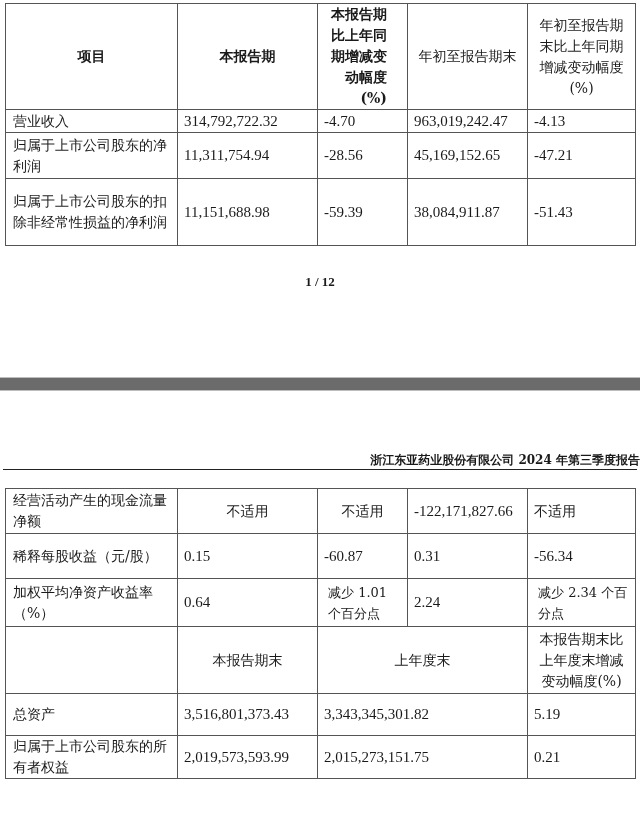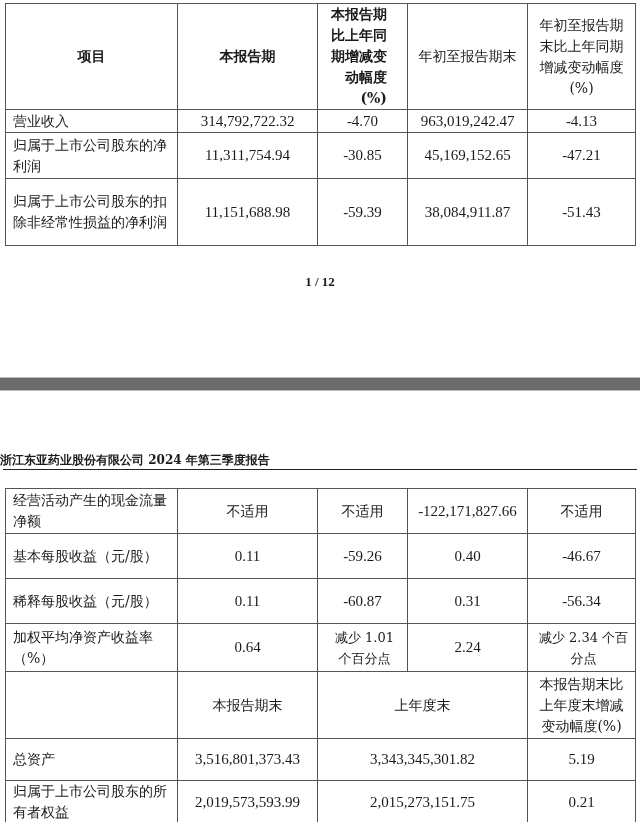--- a/index.html
+++ b/index.html
@@ -1,29 +1,29 @@
 <!DOCTYPE html>
 <html><head>
 <meta charset="utf-8">
 <style>
   * { box-sizing: border-box; margin: 0; padding: 0; }
   html, body { width: 640px; height: 822px; background: #ffffff; overflow: hidden; }
   body { position: relative; font-family: "DejaVu Serif", "Liberation Serif", serif; color: #1a1a1a; }
   table { border-collapse: collapse; position: absolute; left: 5px; table-layout: fixed; }
   td { border: 1px solid #555; font-size: 14px; line-height: 21px; padding: 0 6px; vertical-align: middle; }
   td.lbl { text-align: left; padding-left: 7px; }
-  td.num { text-align: center; font-family: "Liberation Serif", "DejaVu Serif", serif; font-size: 15px; margin-top: 16px; }
+  td.num { text-align: left; font-family: "Liberation Serif", "DejaVu Serif", serif; font-size: 15px; margin-top: 16px; }
   td.ctr { text-align: center; }
   td.hdr { text-align: center; font-weight: bold; }
   td.hdr-r { text-align: right; font-weight: bold; }
   #t1 { top: 3px; width: 630px; }
   #t2 { top: 488px; width: 630px; }
   .page-num { position: absolute; top: 274px; left: 0; width: 640px; text-align: center; font-size: 13px; font-weight: bold; font-family: "Liberation Serif", serif; }
   .page-sep { position: absolute; top: 377px; left: 0; width: 640px; height: 14px; background: #6b6b6b; border-top: 1px solid #bdbdbd; border-bottom: 1px solid #bdbdbd; }
-  .doc-header { position: absolute; top: 452px; left: 0; width: 640px; text-align: left; font-size: 12px; font-weight: bold; }
+  .doc-header { position: absolute; top: 452px; left: 0; width: 640px; text-align: right; font-size: 12px; font-weight: bold; }
   .doc-rule { position: absolute; top: 469px; left: 3px; width: 634px; height: 1px; background: #222; }
 </style>
 </head>
 <body>
 
 <table id="t1">
   <colgroup>
     <col style="width:172px">
       <col style="width:140px">
       <col style="width:90px">
@@ -41,21 +41,21 @@
   <tr style="height:23px">
     <td class="lbl">营业收入</td>
     <td class="num">314,792,722.32</td>
     <td class="num">-4.70</td>
     <td class="num">963,019,242.47</td>
     <td class="num">-4.13</td>
   </tr>
   <tr style="height:46px">
     <td class="lbl">归属于上市公司股东的净利润</td>
     <td class="num">11,311,754.94</td>
-    <td class="num">-30.85</td>
+    <td class="num">-28.56</td>
     <td class="num">45,169,152.65</td>
     <td class="num">-47.21</td>
   </tr>
   <tr style="height:67px">
     <td class="lbl">归属于上市公司股东的扣除非经常性损益的净利润</td>
     <td class="num">11,151,688.98</td>
     <td class="num">-59.39</td>
     <td class="num">38,084,911.87</td>
     <td class="num">-51.43</td>
   </tr>
@@ -77,29 +77,22 @@
   </colgroup>
   <tbody>
       <tr style="height:45px">
     <td class="lbl">经营活动产生的现金流量净额</td>
     <td class="ctr">不适用</td>
     <td class="ctr">不适用</td>
     <td class="num">-122,171,827.66</td>
     <td class="num" style="font-family:'DejaVu Serif',serif;font-size:14px">不适用</td>
   </tr>
   <tr style="height:45px">
-    <td class="lbl">基本每股收益（元/股）</td>
-    <td class="num">0.11</td>
-    <td class="num">-59.26</td>
-    <td class="num">0.40</td>
-    <td class="num">-46.67</td>
-  </tr>
-  <tr style="height:45px">
     <td class="lbl">稀释每股收益（元/股）</td>
-    <td class="num">0.11</td>
+    <td class="num">0.15</td>
     <td class="num">-60.87</td>
     <td class="num">0.31</td>
     <td class="num">-56.34</td>
   </tr>
   <tr style="height:48px">
     <td class="lbl">加权平均净资产收益率（%）</td>
     <td class="num">0.64</td>
     <td class="num" style="font-family:'DejaVu Serif',serif;font-size:13px;padding-left:10px">减少 1.01 个百分点</td>
     <td class="num">2.24</td>
     <td class="num" style="font-family:'DejaVu Serif',serif;font-size:13px;padding-left:10px">减少 2.34 个百分点</td>

